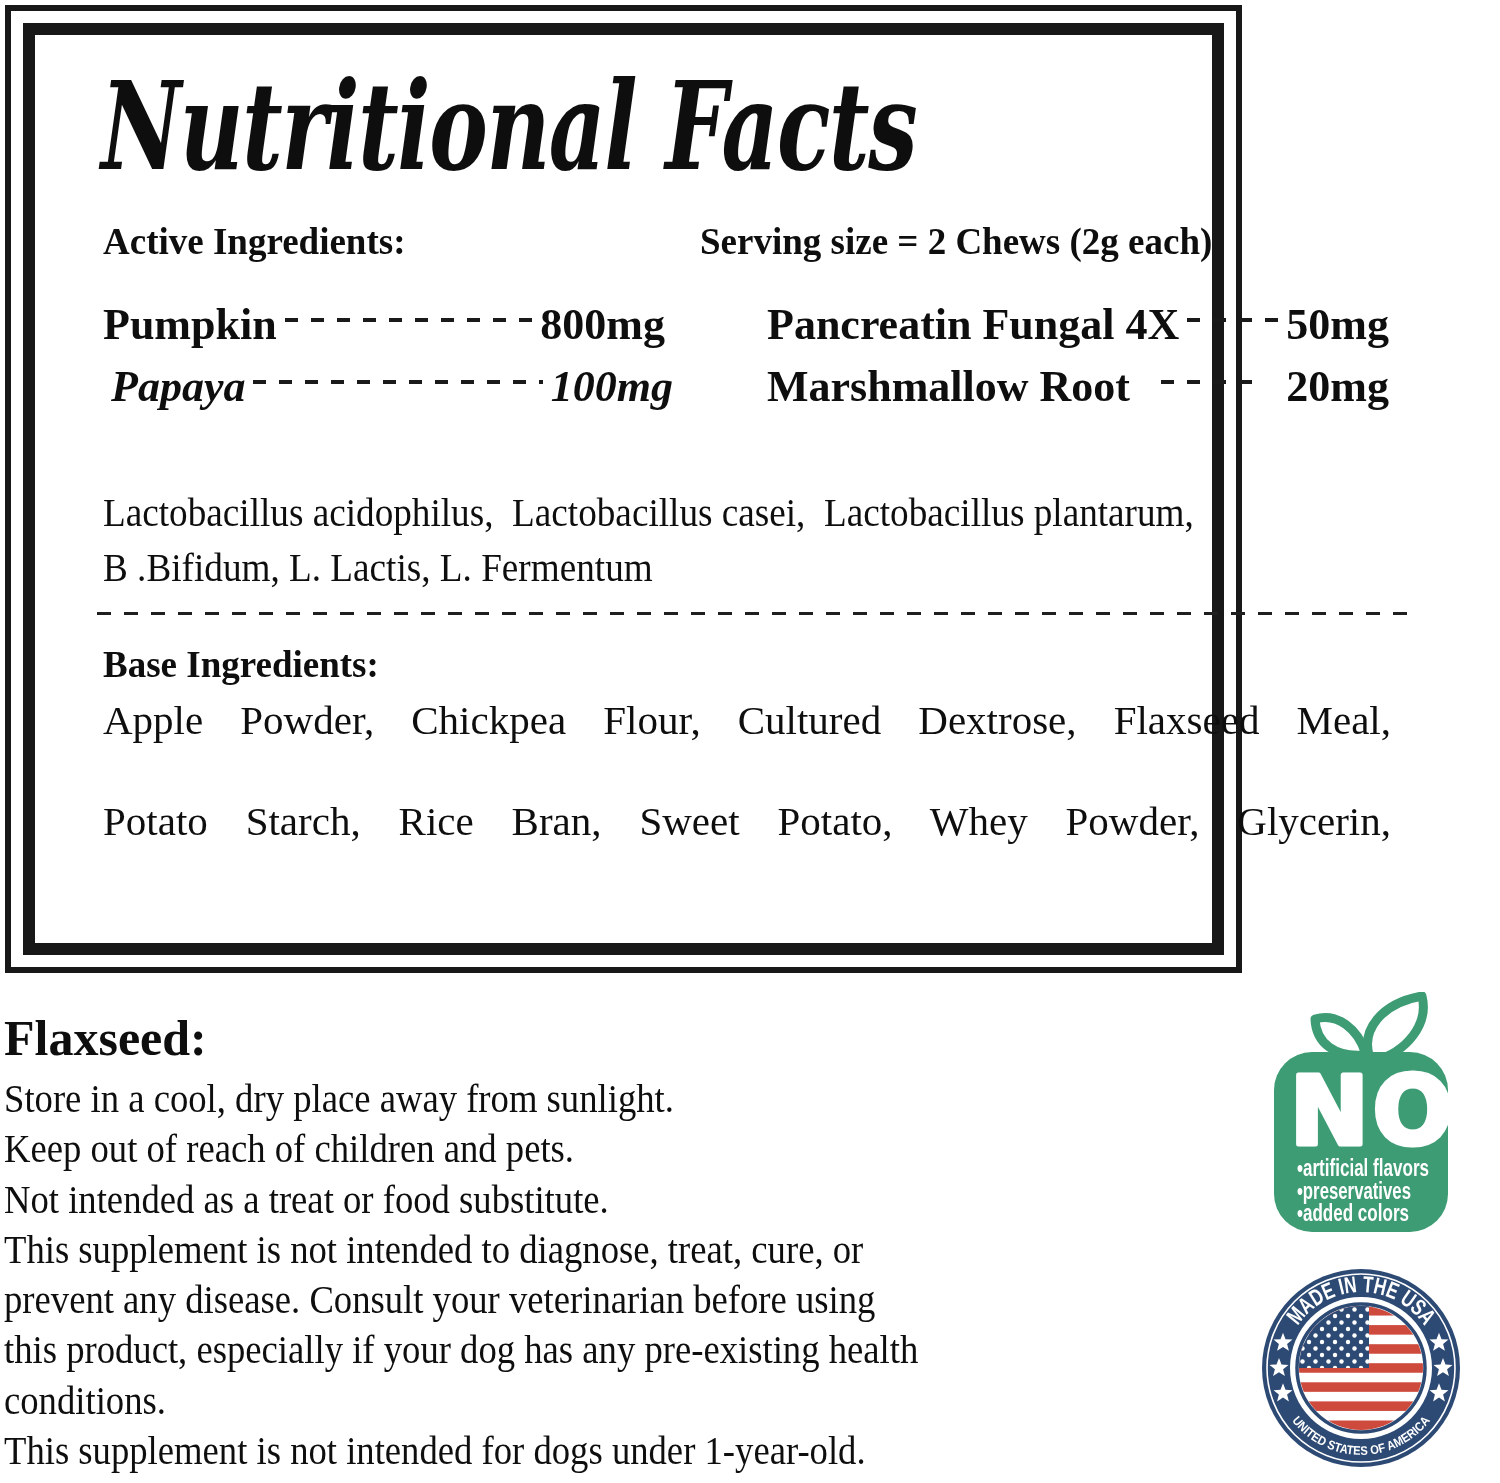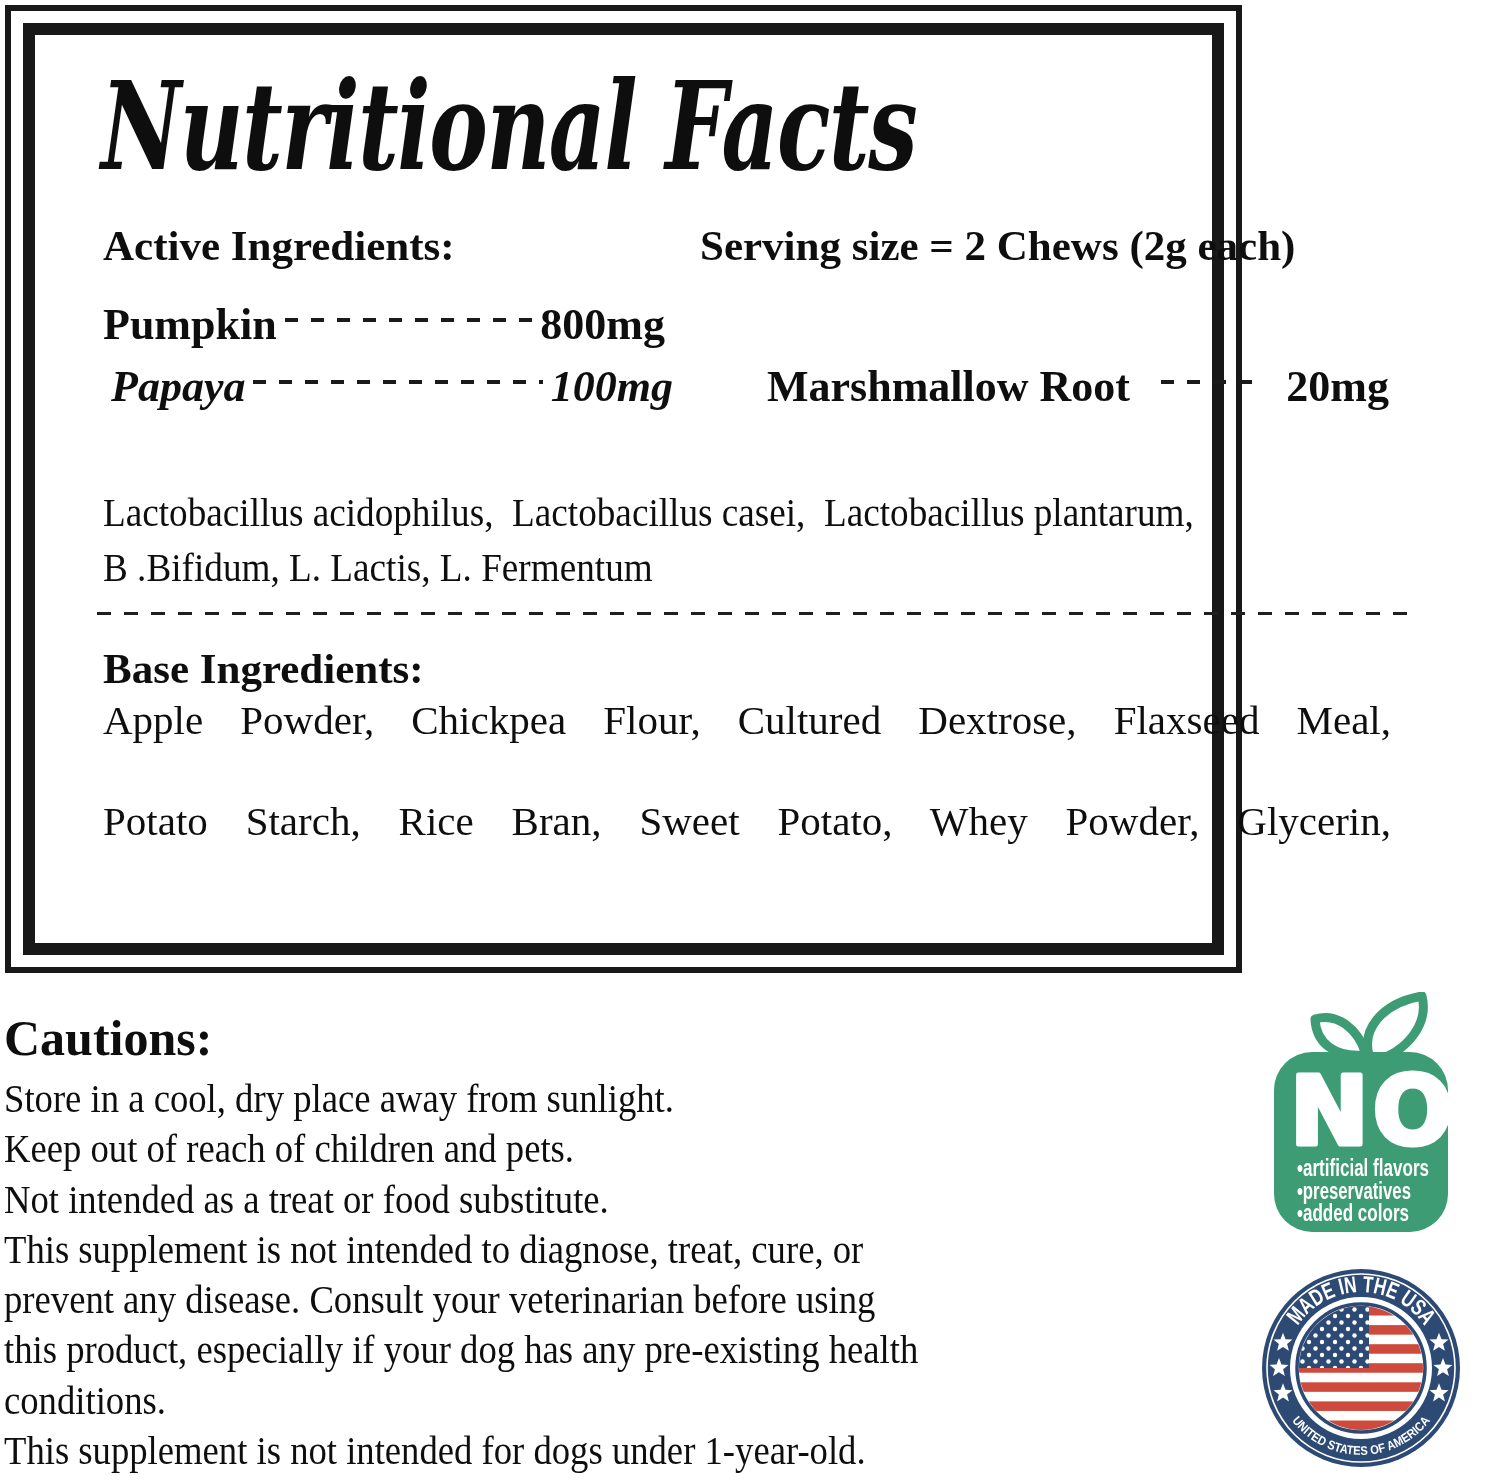--- a/index.html
+++ b/index.html
@@ -15,21 +15,21 @@
   .panel-inner {
     position:absolute; inset:12px; border:12px solid #181818; background:#fff;
   }
   .abs { position:absolute; white-space:nowrap; }
   .title {
     left:66px; top:24px;
     font-family:"DejaVu Serif", serif; font-weight:bold; font-style:italic;
     font-size:122px; line-height:1.1; letter-spacing:-2px;
     transform:scaleX(0.72); transform-origin:left top;
   }
-  .h-bold { font-weight:bold; font-size:43px; line-height:1.25; }
+  .h-bold { font-weight:bold; font-size:37px; line-height:1.25; }
   .ing-row {
     position:absolute; display:flex; align-items:center;
     font-weight:bold; font-size:44px; line-height:1.25;
   }
   .ing-name { flex:0 0 auto; }
   .ing-amt  { flex:0 0 auto; }
   .leader {
     flex:1 1 auto; height:4px; margin:0 8px 10px 8px; min-width:40px;
     background:repeating-linear-gradient(to right,#1a1a1a 0 13px, transparent 13px 26px);
   }
@@ -78,40 +78,45 @@
         <span class="ing-name">Pumpkin</span>
         <span class="leader"></span>
         <span class="ing-amt">800mg</span>
       </div>
       <div class="ing-row" style="left:76px; top:324px; width:562px;font-style:italic;">
         <span class="ing-name">Papaya</span>
         <span class="leader"></span>
         <span class="ing-amt">100mg</span>
       </div>
 
+      <div class="ing-row" style="left:732px; top:262px; width:622px;">
+        <span class="ing-name">Pancreatin Fungal 4X</span>
+        <span class="leader"></span>
+        <span class="ing-amt">50mg</span>
+      </div>
       <div class="ing-row" style="left:732px; top:324px; width:622px;gap:23px;">
         <span class="ing-name">Marshmallow Root</span>
         <span class="leader"></span>
         <span class="ing-amt">20mg</span>
       </div>
 
 
       <div class="abs strains" style="left:68px; top:452px;">Lactobacillus acidophilus,  Lactobacillus casei,  Lactobacillus plantarum,</div>
       <div class="abs strains" style="left:68px; top:507px;">B .Bifidum, L. Lactis, L. Fermentum</div>
 
       <div class="divider" style="left:62px; top:577px; width:1315px;"></div>
 
       <div class="abs h-bold" style="left:68px; top:607px;">Base Ingredients:</div>
 
       <div class="base-line" style="left:68px; top:659px; width:1288px;">Apple Powder, Chickpea Flour, Cultured Dextrose, Flaxseed Meal,</div>
       <div class="base-line" style="left:68px; top:716px; width:1288px;margin-top:44px;">Potato Starch, Rice Bran, Sweet Potato, Whey Powder, Glycerin,</div>
     </div>
   </div>
 
-  <div class="cautions-heading">Cautions:</div>
+  <div class="cautions-heading">Flaxseed:</div>
   <div class="cautions-lines">
     <div>Store in a cool, dry place away from sunlight.</div>
     <div>Keep out of reach of children and pets.</div>
     <div>Not intended as a treat or food substitute.</div>
     <div>This supplement is not intended to diagnose, treat, cure, or</div>
     <div>prevent any disease. Consult your veterinarian before using</div>
     <div>this product, especially if your dog has any pre-existing health</div>
     <div>conditions.</div>
     <div>This supplement is not intended for dogs under 1-year-old.</div>
   </div>

